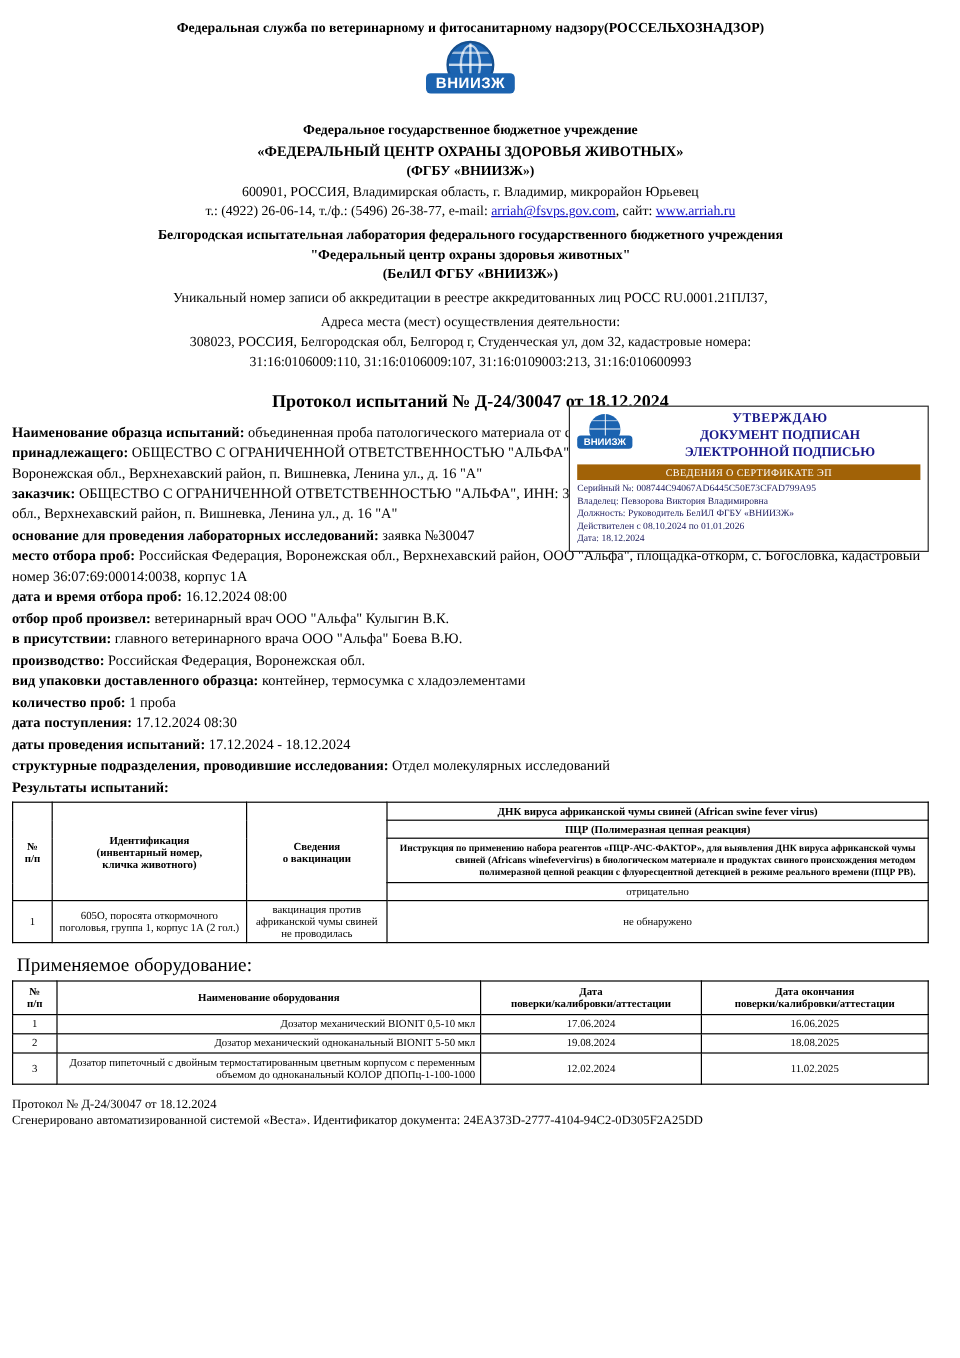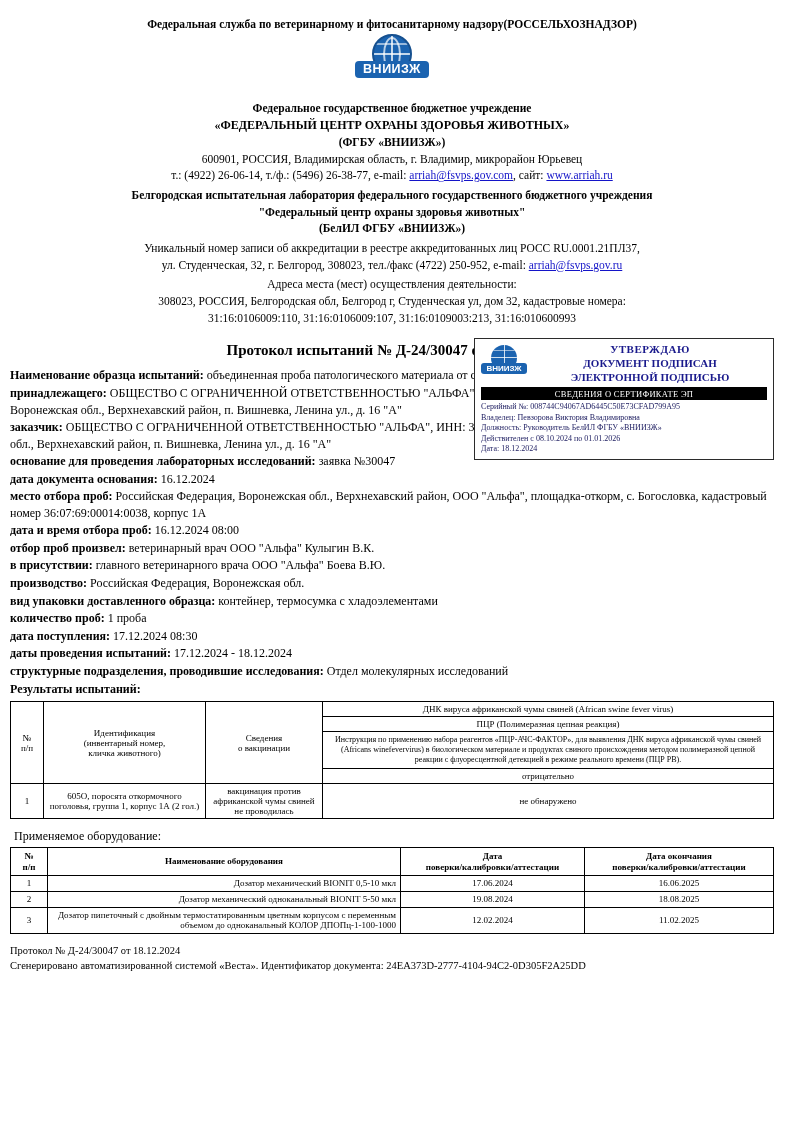--- a/index.html
+++ b/index.html
@@ -153,21 +153,21 @@
     flex: 1;
     text-align: center;
     color: #1a1a8c;
     font-weight: bold;
     font-size: 11px;
     line-height: 1.25;
   }
   .stamp-head .l1 { letter-spacing: .5px; }
   .stamp-sub {
     margin-top: 3px;
-    background: #000000;
+    background: #a16207;
     color: #ffffff;
     text-align: center;
     font-size: 8.5px;
     letter-spacing: .3px;
     padding: 1.5px 0;
   }
   .stamp-rows {
     margin-top: 2px;
     font-size: 8px;
     line-height: 1.32;
@@ -196,24 +196,24 @@
     border-collapse: collapse;
     margin-top: 4px;
     font-size: 9px;
   }
   table.res td, table.res th {
     border: 1px solid #000;
     padding: 2px 3px;
     vertical-align: middle;
     text-align: center;
   }
-  table.res .hd { font-weight: normal; }
+  table.res .hd { font-weight: bold; }
   .tiny { font-size: 8px; line-height: 1.25; }
   .eq-title {
-    font-size: 12px;
+    font-size: 16px;
     margin: 10px 0 3px 4px;
   }
   table.eq {
     width: 100%;
     border-collapse: collapse;
     font-size: 9px;
   }
   table.eq td, table.eq th {
     border: 1px solid #000;
     padding: 2.5px 4px;
@@ -250,23 +250,20 @@
   <div class="org-line">600901, РОССИЯ, Владимирская область, г. Владимир, микрорайон Юрьевец</div>
   <div class="org-line">
     <span>т.: (4922) 26-06-14, т./ф.: (5496) 26-38-77, e-mail: </span><a class="link" href="#">arriah@fsvps.gov.com</a><span>, сайт: </span><a class="link" href="#">www.arriah.ru</a>
   </div>
   <div class="spacer-3"></div>
   <div class="org-line b">Белгородская испытательная лаборатория федерального государственного бюджетного учреждения</div>
   <div class="org-line b">"Федеральный центр охраны здоровья животных"</div>
   <div class="org-line b">(БелИЛ ФГБУ «ВНИИЗЖ»)</div>
   <div class="spacer-3"></div>
   <div class="org-line">Уникальный номер записи об аккредитации в реестре аккредитованных лиц РОСС RU.0001.21ПЛ37,</div>
-  <div class="org-line">
-    <span>ул. Студенческая, 32, г. Белгород, 308023, тел./факс (4722) 250-952, e-mail: </span><a class="link" href="#">arriah@fsvps.gov.ru</a>
-  </div>
   <div class="spacer-3"></div>
   <div class="org-line">Адреса места (мест) осуществления деятельности:</div>
   <div class="org-line">308023, РОССИЯ, Белгородская обл, Белгород г, Студенческая ул, дом 32, кадастровые номера:</div>
   <div class="org-line">31:16:0106009:110, 31:16:0106009:107, 31:16:0109003:213, 31:16:010600993</div>
 
   <div class="stamp">
     <div class="stamp-top">
       <span class="stamp-logo">
         <span class="stamp-globe"></span>
         <span class="stamp-band">ВНИИЗЖ</span>
@@ -295,23 +292,20 @@
   <div class="field">
     <span class="lbl">принадлежащего:</span><span> ОБЩЕСТВО С ОГРАНИЧЕННОЙ ОТВЕТСТВЕННОСТЬЮ "АЛЬФА", ИНН: 3607004700, 396116, Российская Федерация, Воронежская обл., Верхнехавский район, п. Вишневка, Ленина ул., д. 16 "А"</span>
   </div>
   <div class="field">
     <span class="lbl">заказчик:</span><span> ОБЩЕСТВО С ОГРАНИЧЕННОЙ ОТВЕТСТВЕННОСТЬЮ "АЛЬФА", ИНН: 3607004700, 396116, Российская Федерация, Воронежская обл., Верхнехавский район, п. Вишневка, Ленина ул., д. 16 "А"</span>
   </div>
   <div class="field">
     <span class="lbl">основание для проведения лабораторных исследований:</span><span> заявка №30047</span>
   </div>
   <div class="field">
-    <span class="lbl">дата документа основания:</span><span> 16.12.2024</span>
-  </div>
-  <div class="field">
     <span class="lbl">место отбора проб:</span><span> Российская Федерация, Воронежская обл., Верхнехавский район, ООО "Альфа", площадка-откорм, с. Богословка, кадастровый номер 36:07:69:00014:0038, корпус 1А</span>
   </div>
   <div class="field">
     <span class="lbl">дата и время отбора проб:</span><span> 16.12.2024 08:00</span>
   </div>
   <div class="field">
     <span class="lbl">отбор проб произвел:</span><span> ветеринарный врач ООО "Альфа" Кулыгин В.К.</span>
   </div>
   <div class="field">
     <span class="lbl">в присутствии:</span><span> главного ветеринарного врача ООО "Альфа" Боева В.Ю.</span>
@@ -346,21 +340,21 @@
 (инвентарный номер,
 кличка животного)</td>
       <td class="hd" rowspan="4" style="width:110px;white-space:pre-line">Сведения
 о вакцинации</td>
       <td class="hd">ДНК вируса африканской чумы свиней (African swine fever virus)</td>
     </tr>
     <tr>
       <td class="hd">ПЦР (Полимеразная цепная реакция)</td>
     </tr>
     <tr>
-      <td class="hd tiny" style="text-align:center;padding:3px 10px">Инструкция по применению набора реагентов «ПЦР-АЧС-ФАКТОР», для выявления ДНК вируса африканской чумы свиней (Africans winefevervirus) в биологическом материале и продуктах свиного происхождения методом полимеразной цепной реакции с флуоресцентной детекцией в режиме реального времени (ПЦР РВ).</td>
+      <td class="hd tiny" style="text-align:right;padding:3px 10px">Инструкция по применению набора реагентов «ПЦР-АЧС-ФАКТОР», для выявления ДНК вируса африканской чумы свиней (Africans winefevervirus) в биологическом материале и продуктах свиного происхождения методом полимеразной цепной реакции с флуоресцентной детекцией в режиме реального времени (ПЦР РВ).</td>
     </tr>
     <tr>
       <td>отрицательно</td>
     </tr>
     <tr>
       <td>1</td>
       <td>605О, поросята откормочного поголовья, группа 1, корпус 1А (2 гол.)</td>
       <td>вакцинация против африканской чумы свиней не проводилась</td>
       <td>не обнаружено</td>
     </tr>

